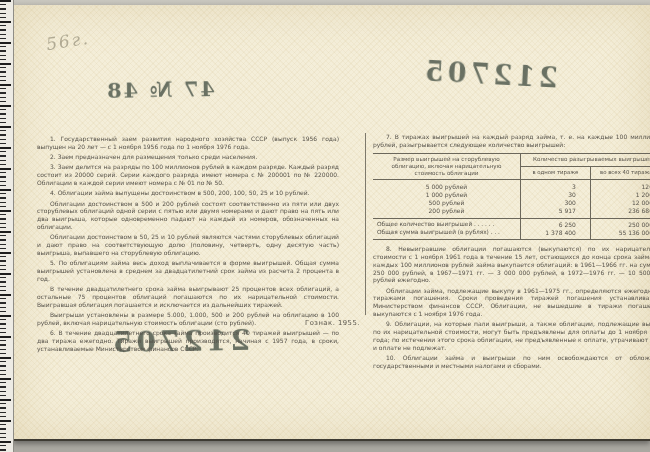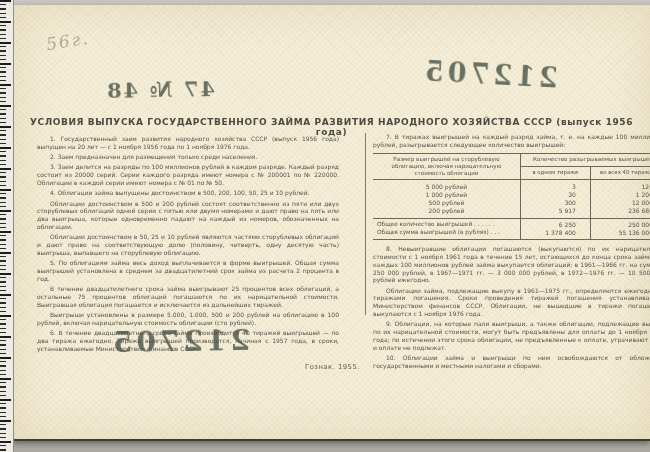--- a/index.html
+++ b/index.html
@@ -65,21 +65,21 @@
   table.win th.sub + th.sub{border-left:1px solid #6b675b;}
   table.win td{font-size:6px;line-height:1.35;padding:0 4px;}
   table.win td.size{text-align:center;border-right:1px solid #6b675b;}
   table.win td.n1{text-align:right;padding-right:14px;border-right:1px solid #6b675b;width:58px;}
   table.win td.n2{text-align:right;padding-right:12px;width:66px;}
   table.win tbody.vals tr:first-child td{padding-top:3px;}
   table.win tbody.vals tr:last-child td{padding-bottom:3px;}
   table.win tbody.totals td{border-top:1.5px solid #6b675b;padding-top:2px;}
   table.win tbody.totals tr + tr td{border-top:none;padding-top:0;padding-bottom:2px;}
   table.win td.lab{text-align:left;font-size:5.8px;border-right:1px solid #6b675b;}
-  .imprint{position:absolute;left:292px;top:314px;font-size:6.8px;color:#5b574e;letter-spacing:.5px;margin-top:44px;}
+  .imprint{position:absolute;left:292px;top:314px;font-size:6.8px;color:#5b574e;letter-spacing:.5px;}
   .wolmar{
     position:absolute;left:338px;top:360px;z-index:4;
     font-family:"DejaVu Serif","Liberation Serif",serif;
     font-size:62px;line-height:1;letter-spacing:2px;
     color:rgba(244,238,217,.18);
     -webkit-text-stroke:1.8px rgba(42,38,30,.88);
     text-shadow:2.5px 2px 2px rgba(42,38,30,.45);
   }
 </style>
 </head>
@@ -88,21 +88,20 @@
 <div class="ruler"></div>
 
 <div class="paper">
 
   <div class="pencil-note">56г.</div>
 
   <div class="mirror serial-top">47 № 48</div>
   <div class="mirror num-top">212705</div>
   <div class="mirror num-bottom">212705</div>
 
-  <div class="title">УСЛОВИЯ ВЫПУСКА ГОСУДАРСТВЕННОГО ЗАЙМА РАЗВИТИЯ НАРОДНОГО ХОЗЯЙСТВА СССР (выпуск 1956 года)</div>
 
   <div class="columns">
 
     <div class="col-left">
       <p>1. Государственный заем развития народного хозяйства СССР (выпуск 1956 года) выпущен на 20 лет — с 1 ноября 1956 года по 1 ноября 1976 года.</p>
       <p>2. Заем предназначен для размещения только среди населения.</p>
       <p>3. Заем делится на разряды по 100 миллионов рублей в каждом разряде. Каждый разряд состоит из 20000 серий. Серии каждого разряда имеют номера с № 200001 по № 220000. Облигации в каждой серии имеют номера с № 01 по № 50.</p>
       <p>4. Облигации займа выпущены достоинством в 500, 200, 100, 50, 25 и 10 рублей.</p>
       <p>Облигации достоинством в 500 и 200 рублей состоят соответственно из пяти или двух сторублевых облигаций одной серии с пятью или двумя номерами и дают право на пять или два выигрыша, которые одновременно падают на каждый из номеров, обозначенных на облигации.</p>
       <p>Облигации достоинством в 50, 25 и 10 рублей являются частями сторублевых облигаций и дают право на соответствующую долю (половину, четверть, одну десятую часть) выигрыша, выпавшего на сторублевую облигацию.</p>

